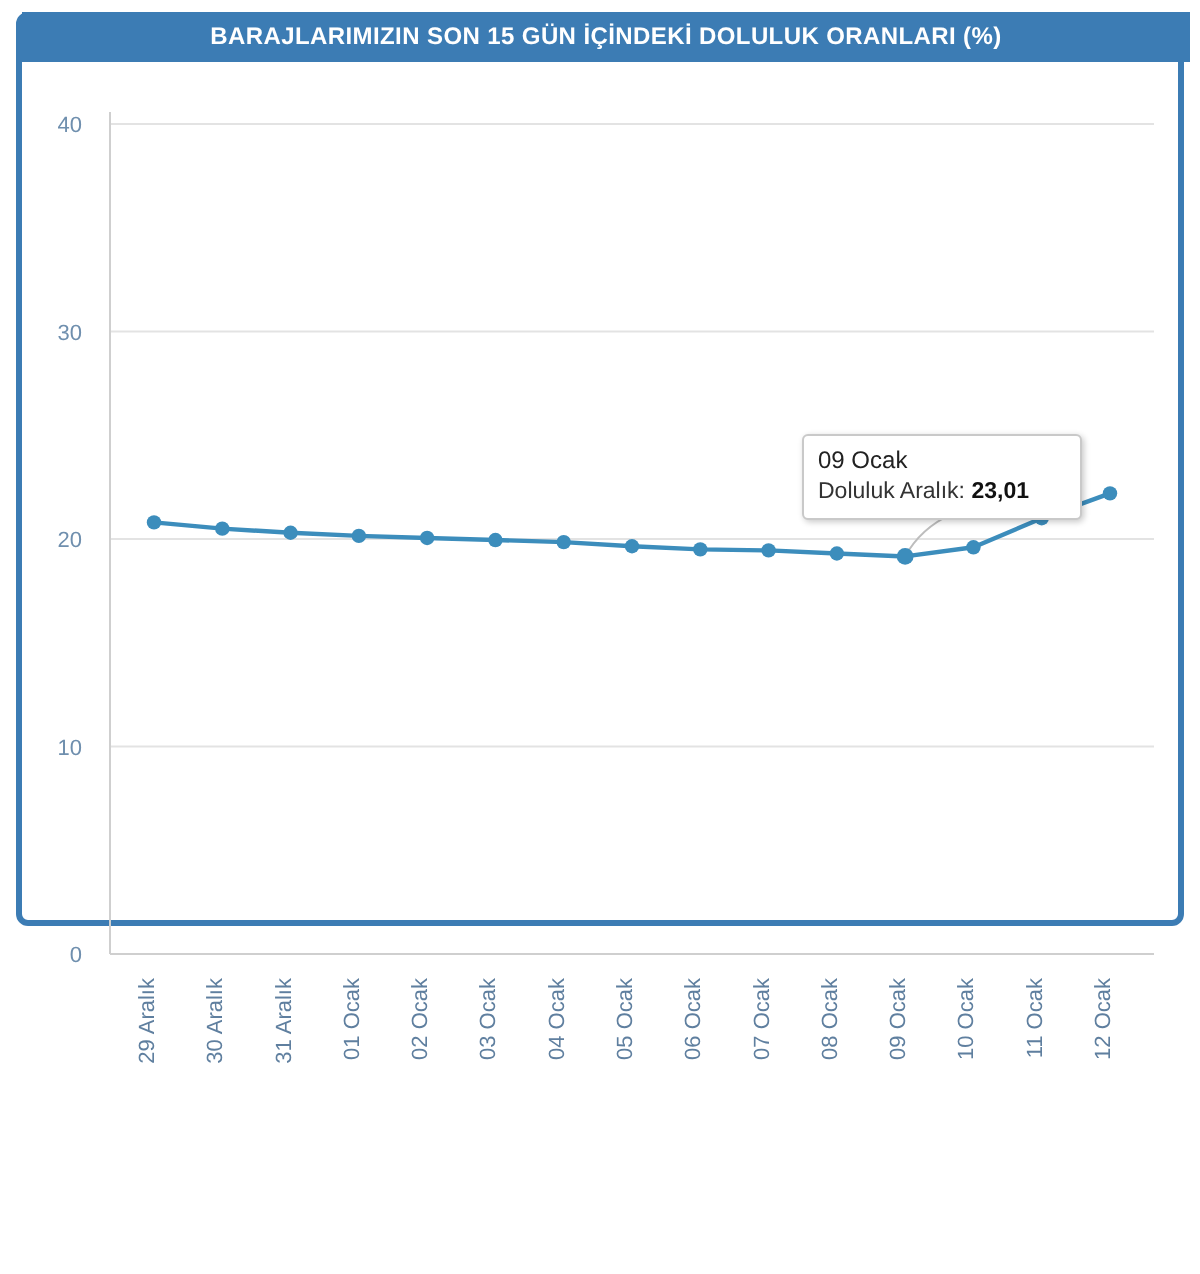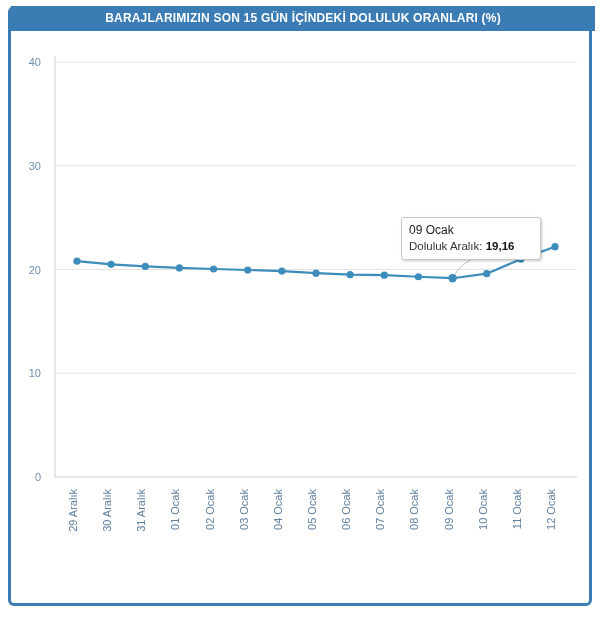--- a/index.html
+++ b/index.html
@@ -11,21 +11,21 @@
     width: 600px;
     height: 637px;
     font-family: "Liberation Sans", sans-serif;
     overflow: hidden;
   }
   .panel {
     position: absolute;
     left: 8px;
     top: 6px;
     width: 584px;
-    height: 600px;
+    height: 457px;
     border: 3px solid #3c7cb4;
     border-radius: 6px;
     background: #ffffff;
     box-sizing: border-box;
   }
   .panel-title {
     position: absolute;
     left: 0;
     top: -3px;
     width: 584px;
@@ -143,17 +143,17 @@
         <text x="544" y="455" class="x-label" text-anchor="end" transform="rotate(-90 544 455)">12 Ocak</text>
         <path d="M 441.5714285714286 244.215 C 451.5714285714286 226.215, 469.5714285714286 216.215, 511.5714285714286 214.215" fill="none" stroke="#bdbdbd" stroke-width="1"></path>
         <circle cx="441.5714285714286" cy="244.215" r="4.2" fill="#3c8dbc"></circle>
       </svg>
   </div>
 
   <div class="tooltip">
     <div class="t-title">09 Ocak</div>
     <div class="t-row">
       <span>Doluluk Aralık:</span>
-      <span class="t-val">19,16</span>
+      <span class="t-val">23,01</span>
     </div>
   </div>
 
 </div>
 
 </body></html>

